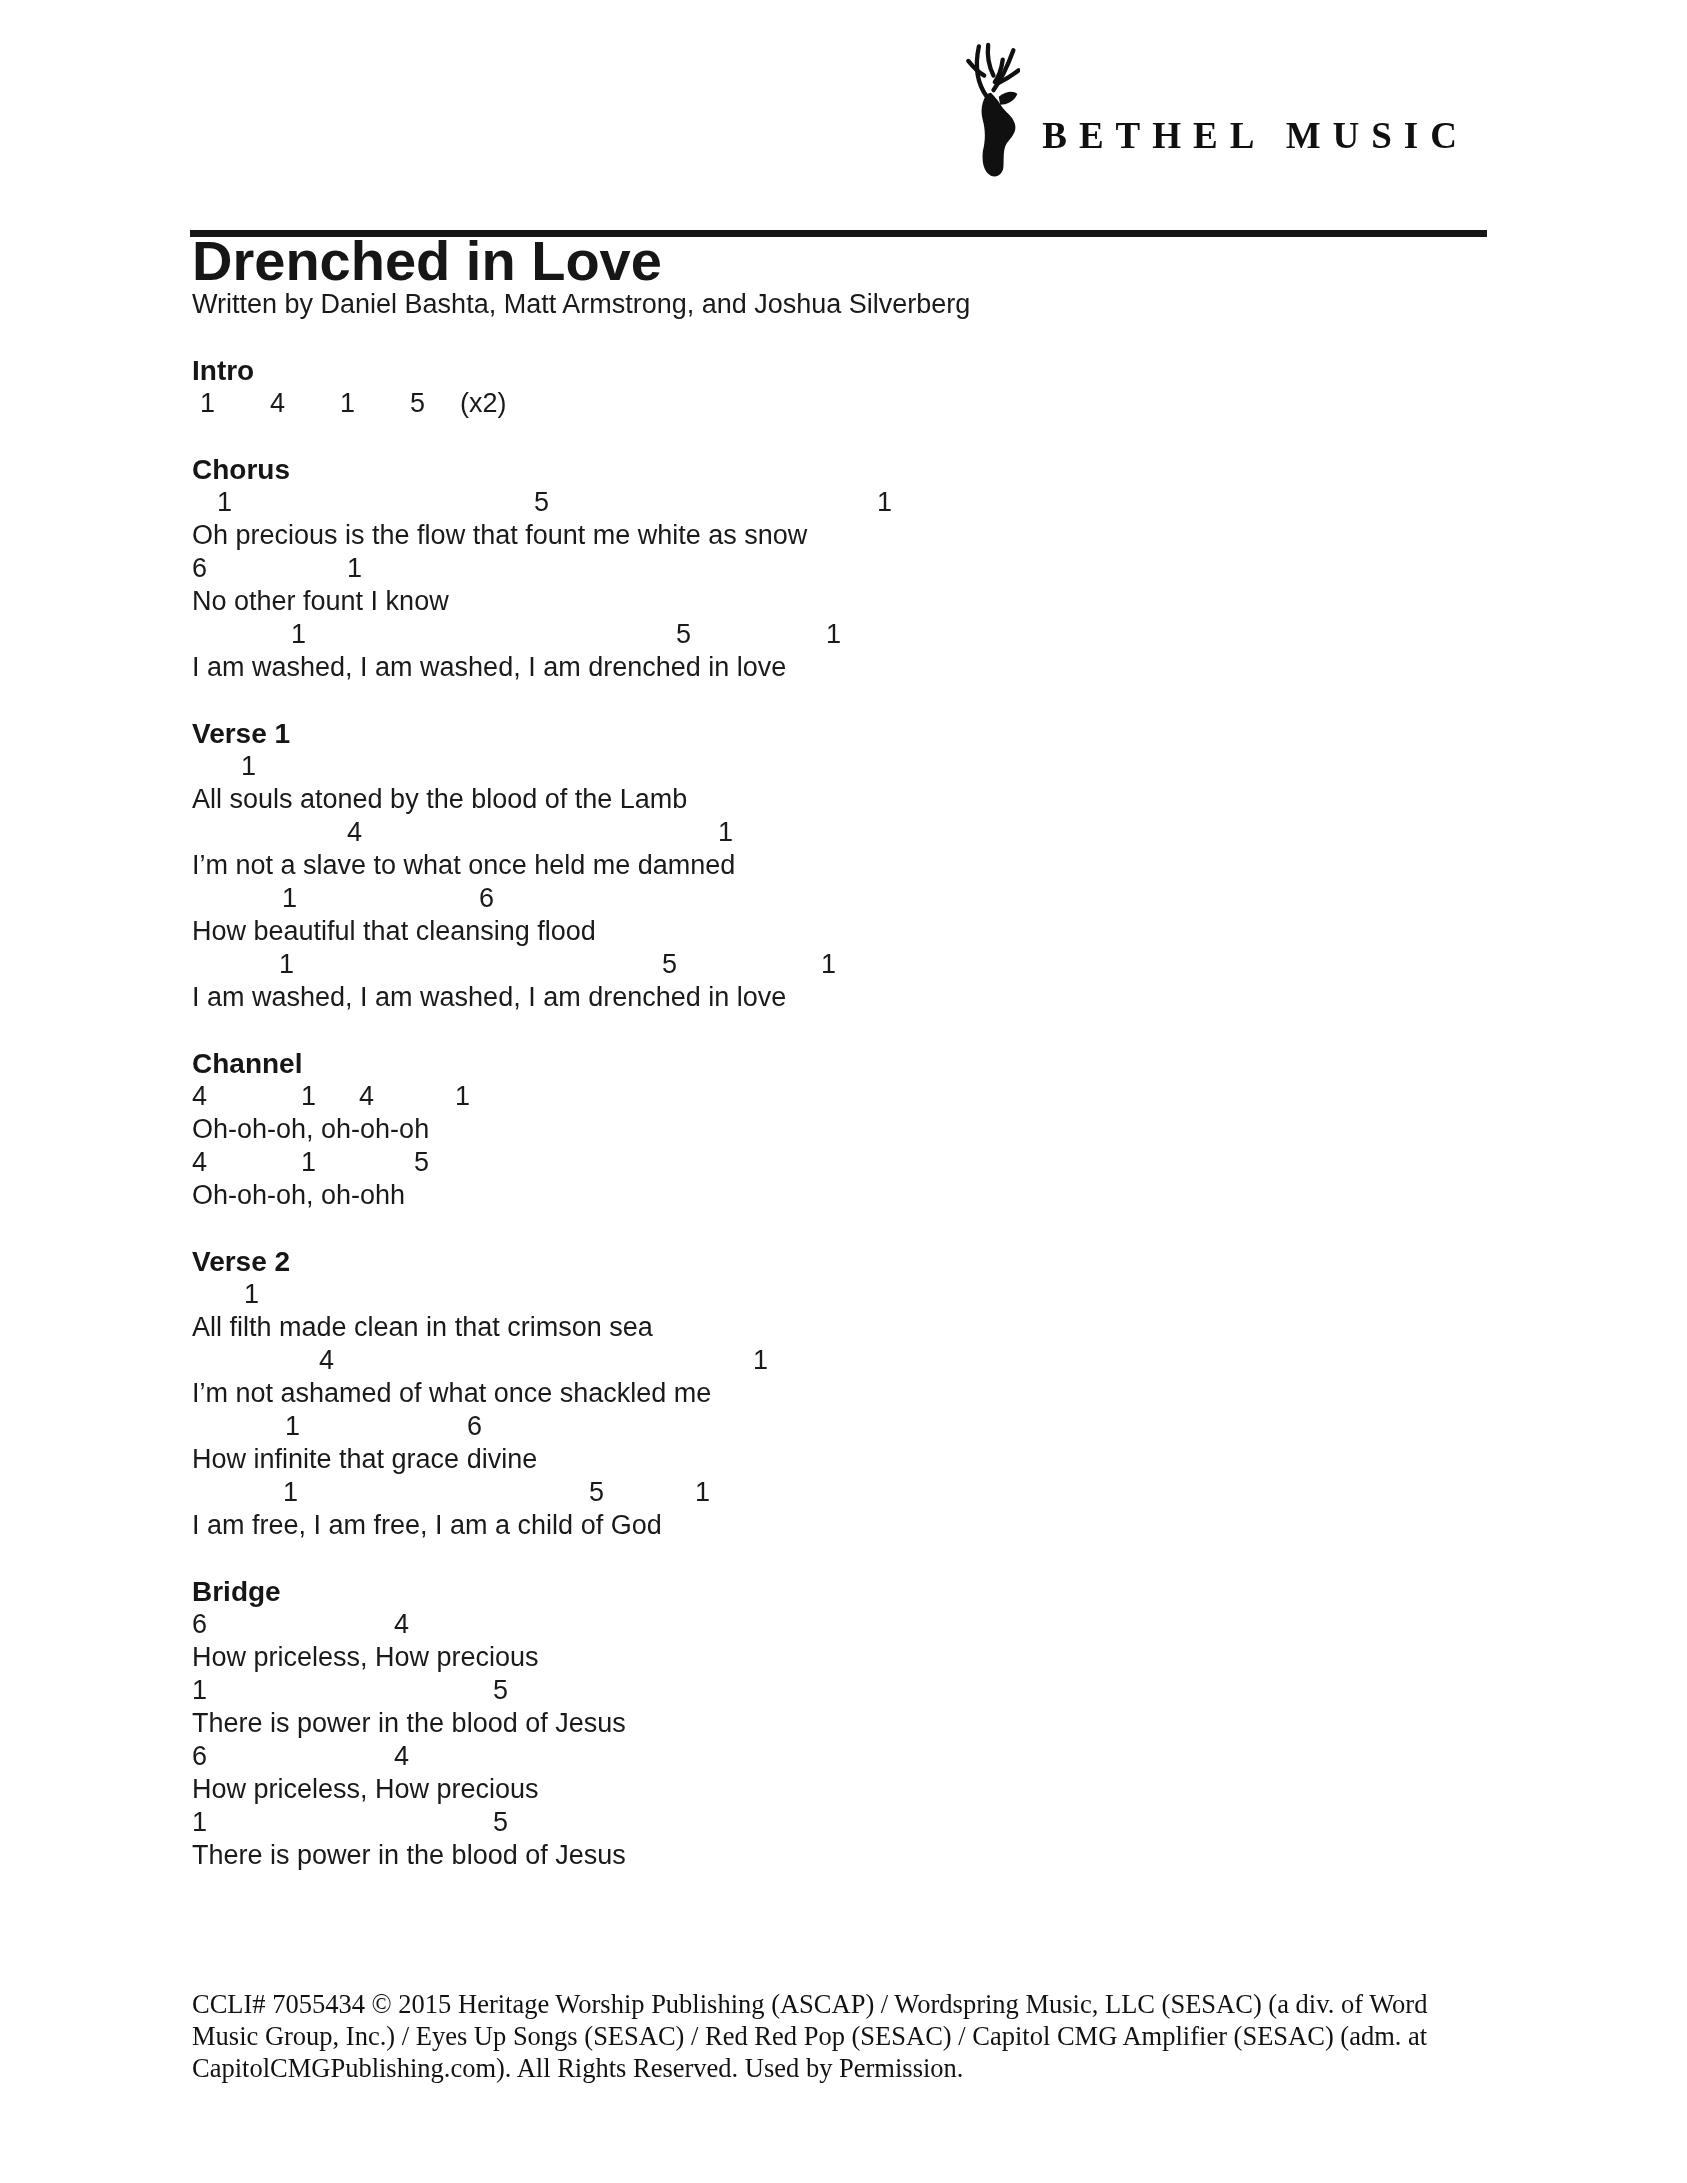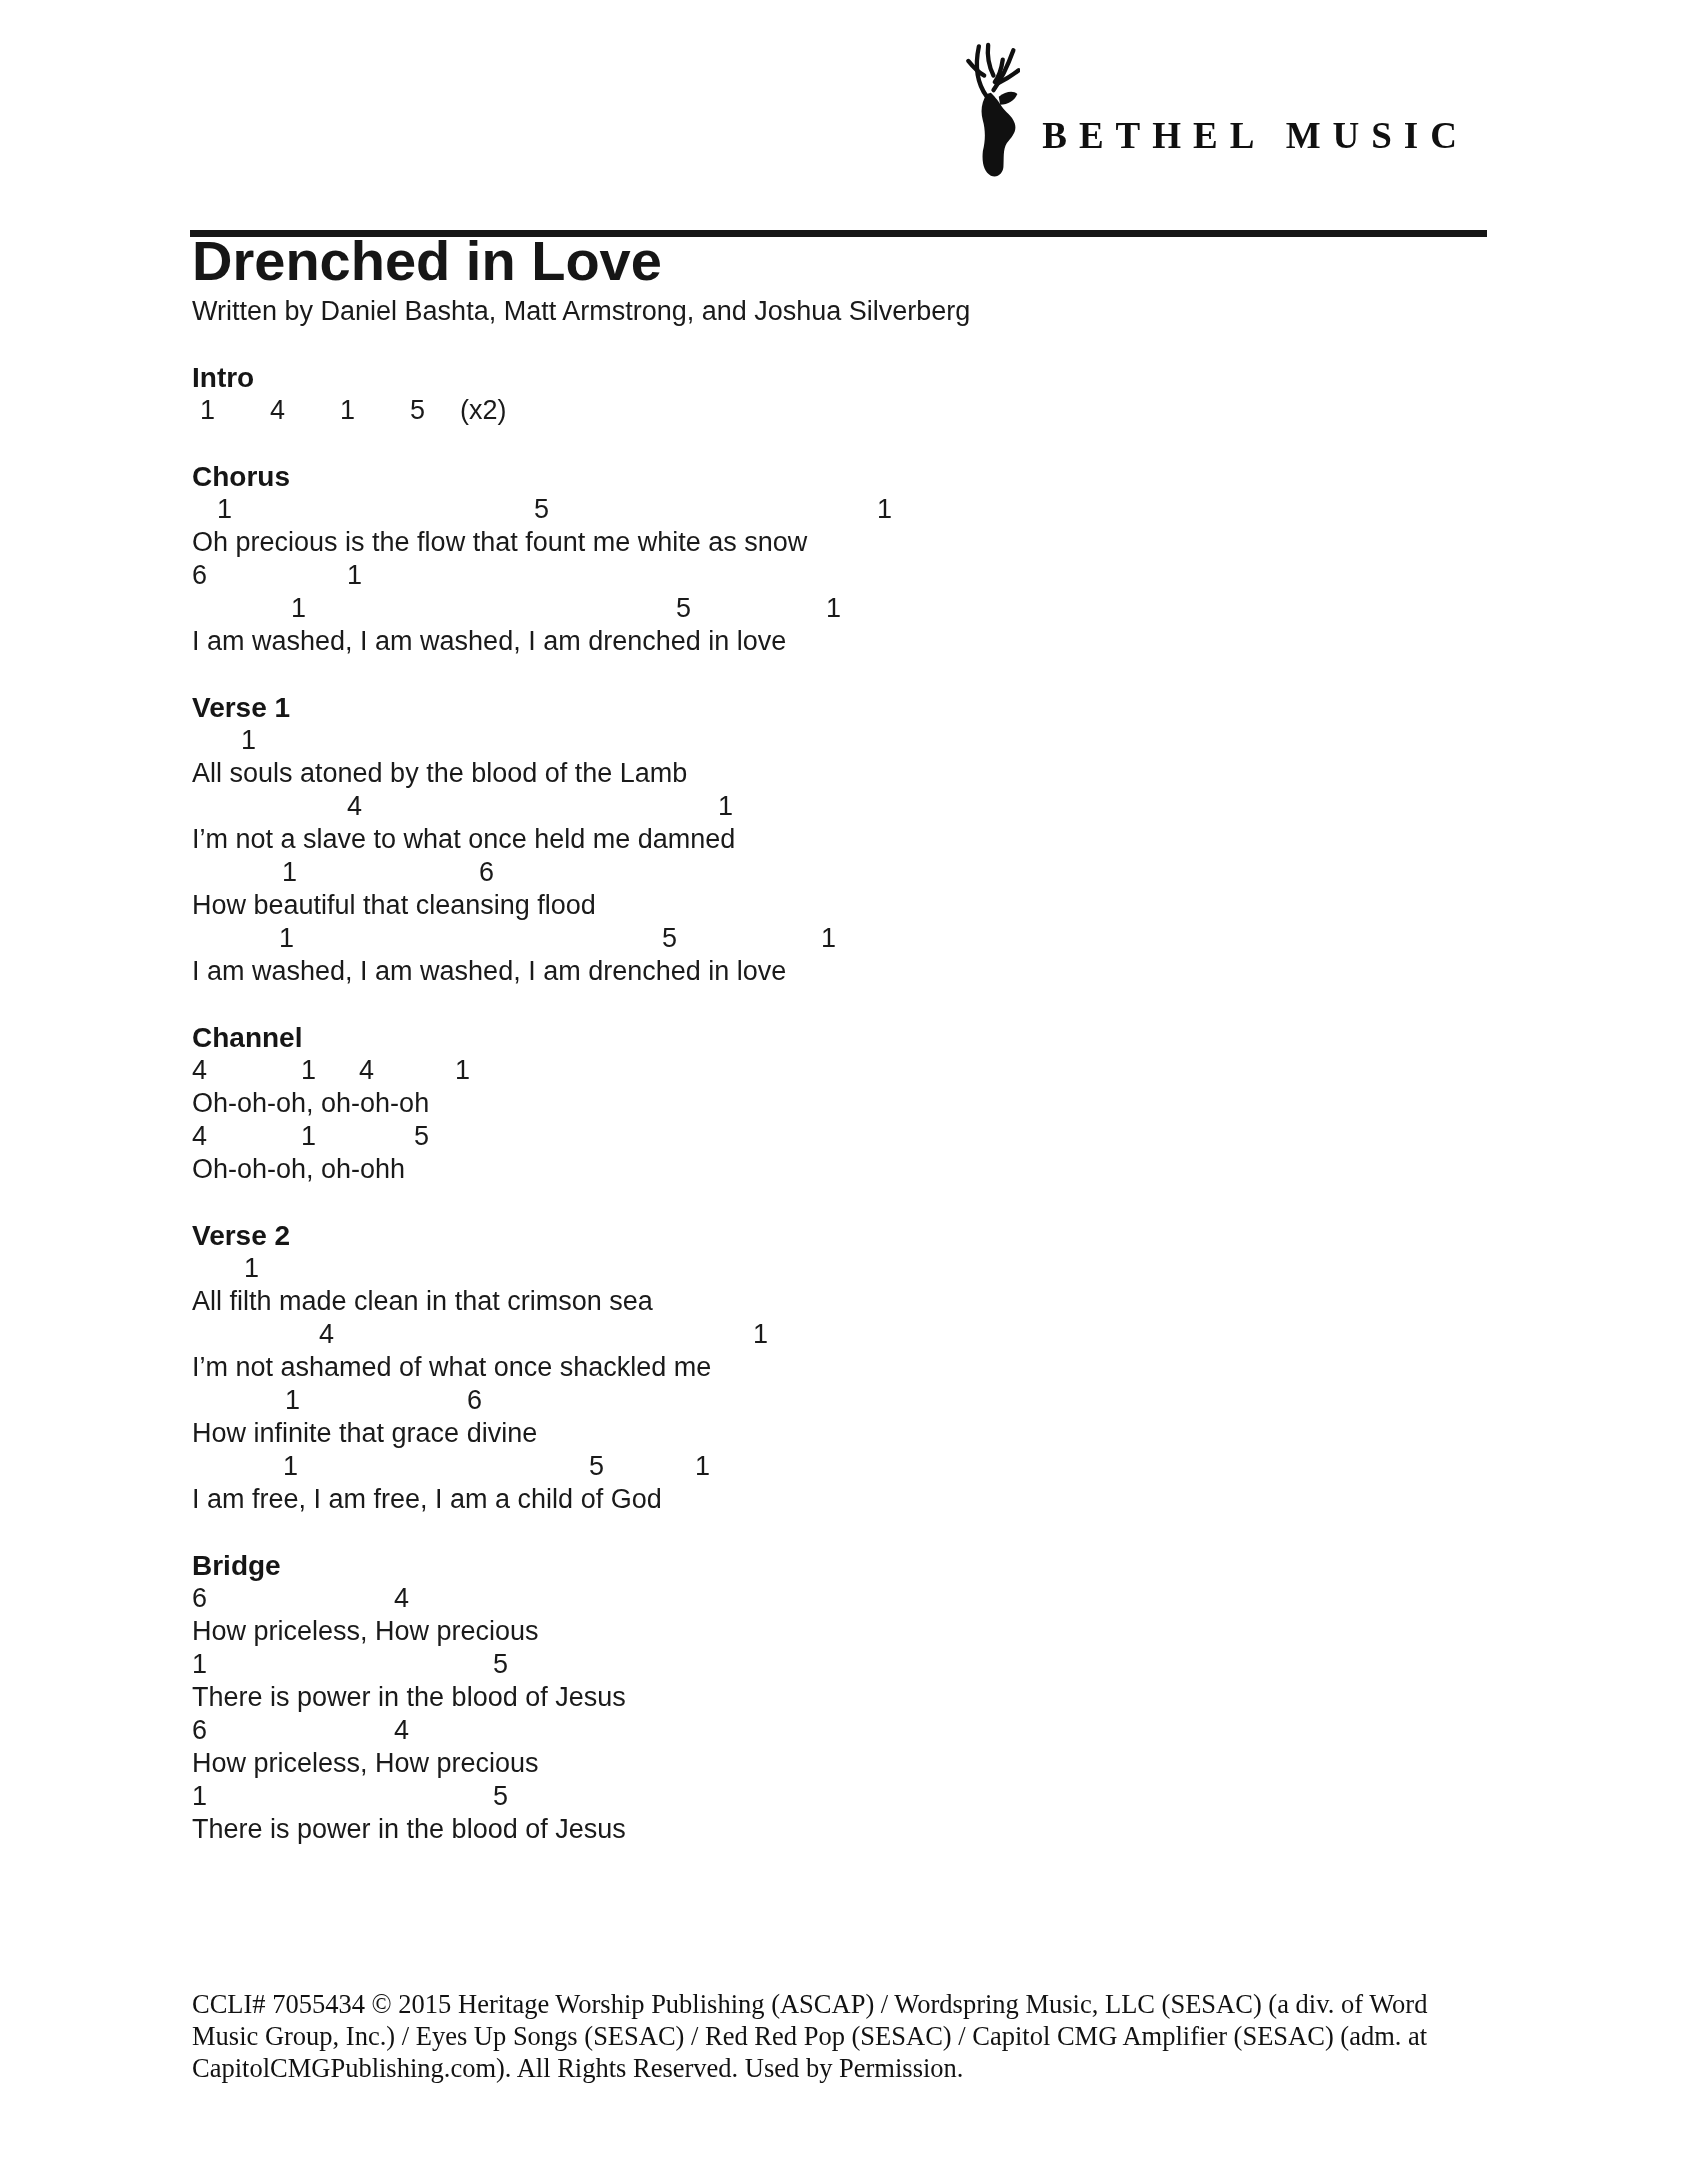--- a/index.html
+++ b/index.html
@@ -10,21 +10,21 @@
   
   .brand{position:absolute;top:41px;right:218px;display:flex;align-items:flex-end;gap:22.5px;}
   .brand svg{display:block;}
   .brand-text{
     font-family:"Liberation Serif",serif;font-weight:700;font-size:37px;
     letter-spacing:12px;color:#101010;white-space:nowrap;margin-bottom:20px;
   }
   .rule{position:absolute;left:190px;top:230px;width:1297px;height:6.6px;background:#161616;}
   .content{position:absolute;left:192px;top:237px;width:1323px;}
   h1{margin:0;font-size:56px;line-height:48px;font-weight:700;color:#161616;}
-  .byline{font-size:27px;line-height:33px;margin-top:10px;}
+  .byline{font-size:27px;line-height:33px;margin-top:3px;}
   section{margin-top:33px;}
   h2{margin:0;font-size:28px;line-height:33px;font-weight:700;color:#161616;}
   .line{position:relative;height:33px;font-size:27px;line-height:33px;white-space:nowrap;}
   .chord{position:absolute;top:0;}
   .footer{
     position:absolute;left:192px;top:1988px;width:1330px;
     font-family:"Liberation Serif",serif;font-size:26.5px;line-height:32px;color:#121212;
   }
 </style>
 </head>
@@ -69,20 +69,21 @@
           <div class="line chords">
             <span class="chord" style="left: 25px;">1</span>
             <span class="chord" style="left: 342px;">5</span>
             <span class="chord" style="left: 685px;">1</span>
           </div>
           <div class="line lyric">Oh precious is the flow that fount me white as snow</div>
           <div class="line chords">
             <span class="chord" style="left: 0px;">6</span>
             <span class="chord" style="left: 155px;">1</span>
           </div>
+          <div class="line lyric">No other fount I know</div>
           <div class="line chords">
             <span class="chord" style="left: 99px;">1</span>
             <span class="chord" style="left: 484px;">5</span>
             <span class="chord" style="left: 634px;">1</span>
           </div>
           <div class="line lyric">I am washed, I am washed, I am drenched in love</div>
         </section>
         <section>
           <h2>Verse 1</h2>
           <div class="line chords">

